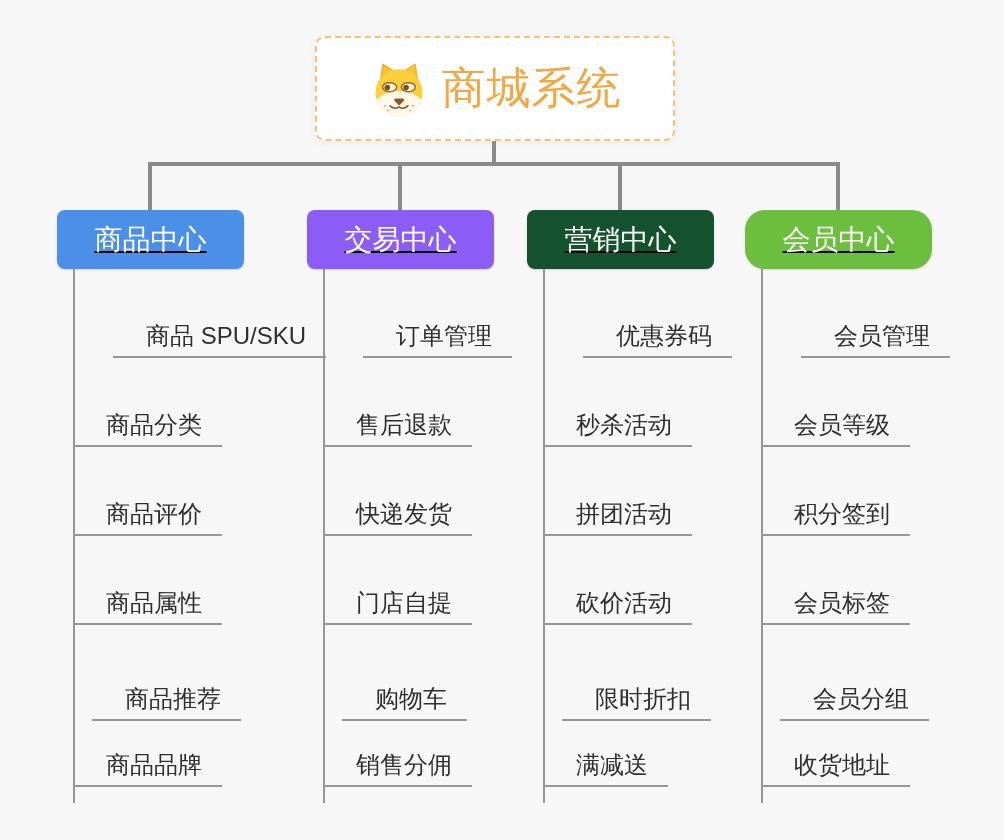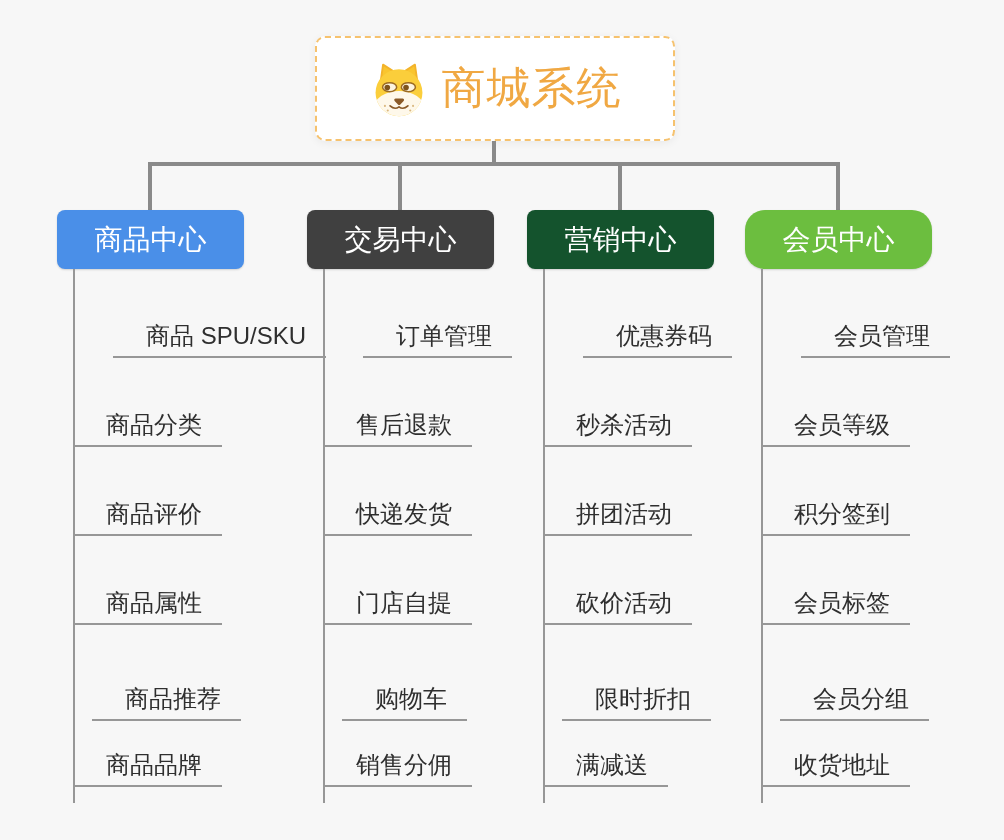--- a/index.html
+++ b/index.html
@@ -40,40 +40,40 @@
   .conn.v { width: 4px; }
   .conn.h { height: 4px; }
   #conn-stem   { left: 492px; top: 141px; height: 23px; }
   #conn-bus    { left: 148px; top: 162px; width: 692px; }
   #conn-drop-0 { left: 148px; top: 162px; height: 48px; }
   #conn-drop-1 { left: 398px; top: 162px; height: 48px; }
   #conn-drop-2 { left: 618px; top: 162px; height: 48px; }
   #conn-drop-3 { left: 836px; top: 162px; height: 48px; }
 
   
-  .branch { position: absolute; top: 210px; width: 187px; }
+  .branch { position: absolute; top: 210px; width: 187px; text-decoration: underline; }
   .branch-0 { left: 57px; }
   .branch-1 { left: 307px; }
   .branch-2 { left: 527px; }
   .branch-3 { left: 745px; }
 
   .branch-head {
     position: relative;
     width: 187px; height: 59px;
     border-radius: 8px;
     display: flex;
     align-items: center;
     justify-content: center;
     color: #ffffff;
     font-size: 28px;
     white-space: nowrap;
     box-shadow: 0 1px 2px rgba(0,0,0,0.15);
   }
   .bg-0 { background: #4A8FE8; }
-  .bg-1 { background: #404040; }
+  .bg-1 { background: #8b5cf6; }
   .bg-2 { background: #14532d; }
   .bg-3 { background: #6CBE3F; border-radius: 20px; }
 
   .trunk {
     position: absolute;
     left: 16px; top: 59px;
     width: 2px; height: 534px;
     background: #979797;
   }
 

